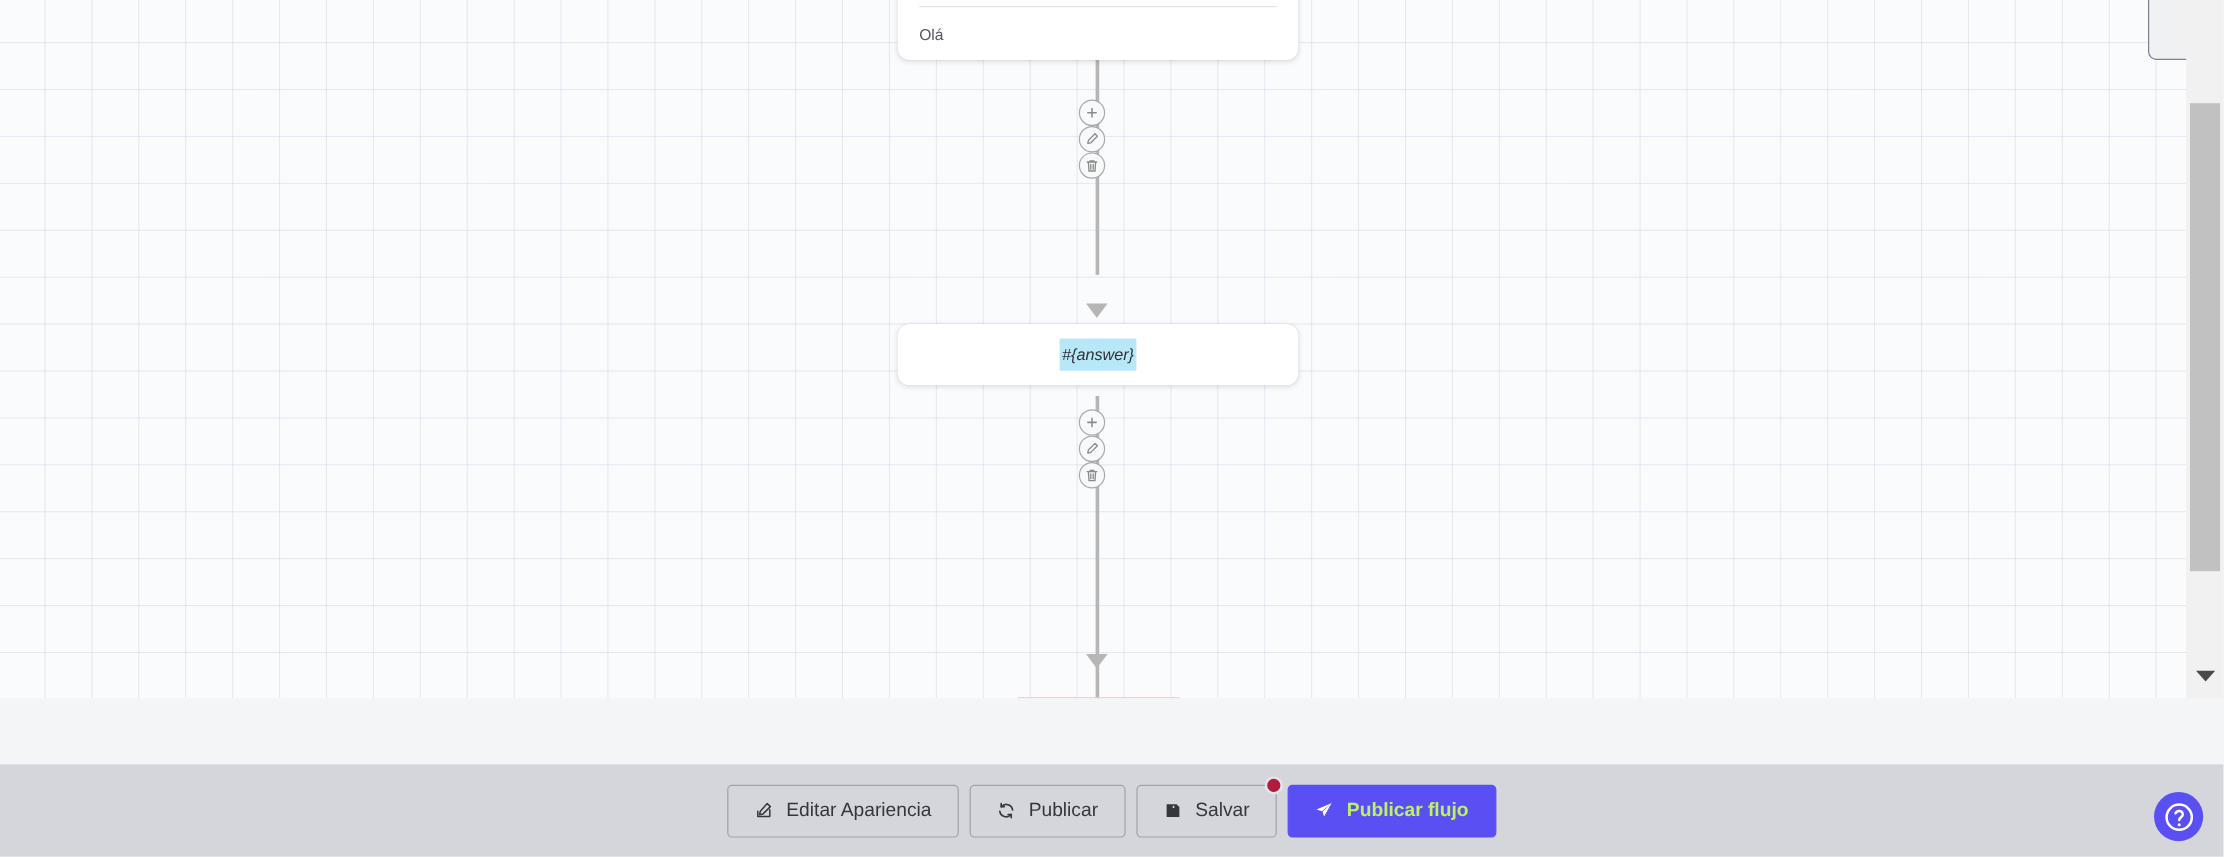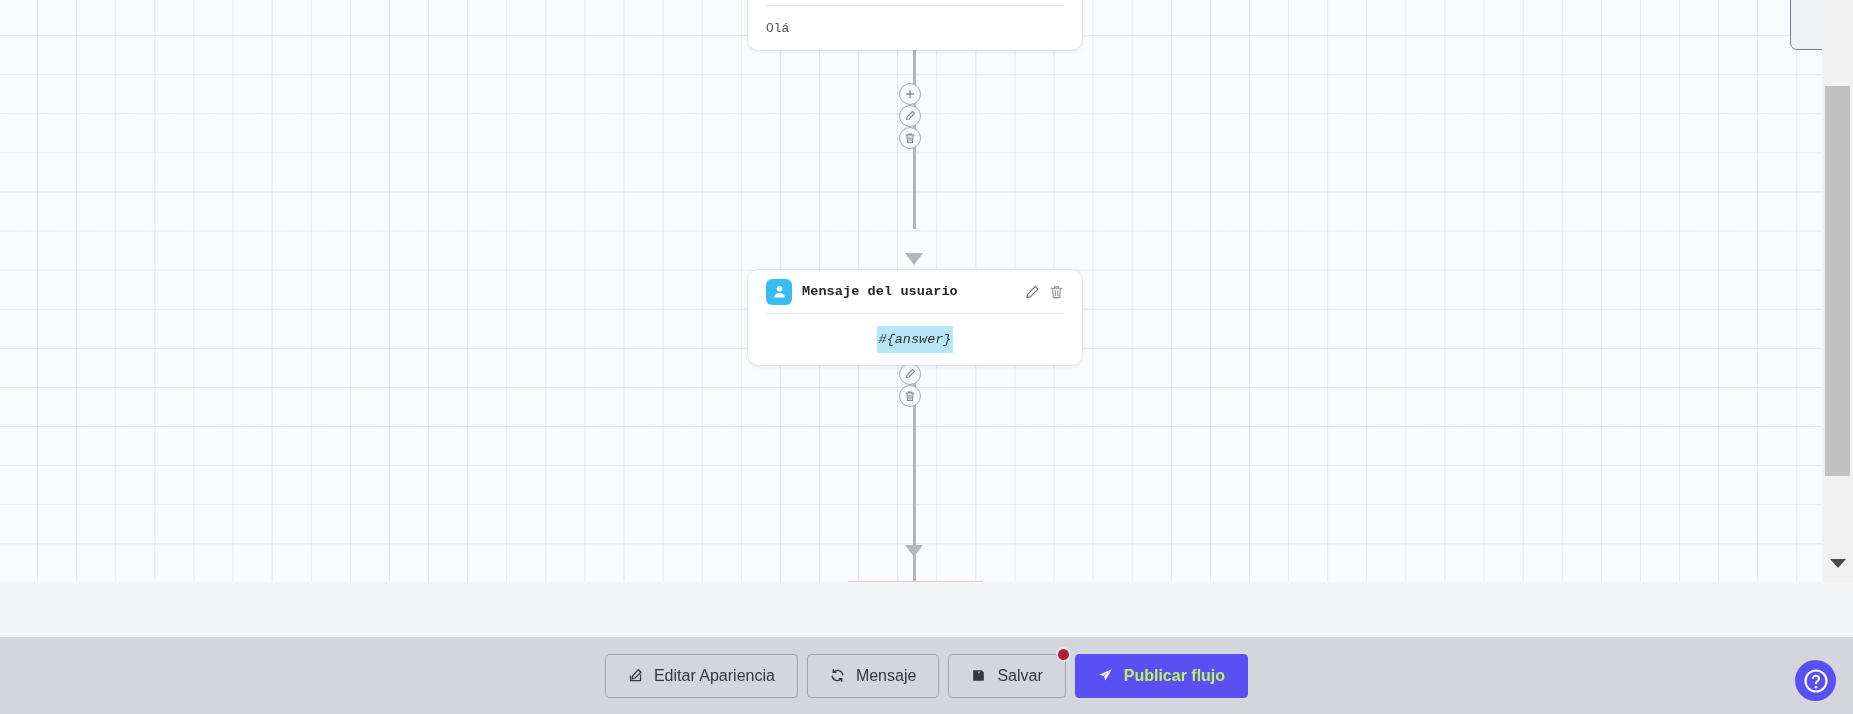--- a/index.html
+++ b/index.html
@@ -16,21 +16,20 @@
   .canvas {
     position: absolute; left: 0; top: 0;
     width: 1822px; height: 582px;
     background-color: #fafbfc;
     background-image:
       linear-gradient(to right, rgba(150,160,205,0.22) 1px, transparent 1px),
       linear-gradient(to bottom, rgba(150,160,205,0.22) 1px, transparent 1px);
     background-size: 39.1px 39.1px;
     background-position: -2px -4px;
     overflow: hidden;
-    font-family: Liberation Mono, monospace;
   }
   .canvas-strip {
     position: absolute; left: 0; top: 582px;
     width: 1822px; height: 55px;
     background: #f4f5f7;
   }
 
   
   .node {
     position: absolute;
@@ -222,41 +221,20 @@
     <div class="node" id="node-system">
       <div class="node-head">
         
         
         
       </div>
       <div class="node-body">Olá</div>
     </div>
 
     <div class="node" id="node-user">
-      <div class="node-head">
-        <span class="node-badge" style="background:#38bdf0">
-          <svg viewBox="0 0 24 24">
-            <circle cx="12" cy="8" r="3.9"></circle>
-            <path d="M4.6 20.5c0-4.1 3.3-6.3 7.4-6.3s7.4 2.2 7.4 6.3z"></path>
-          </svg>
-        </span>
-        <span class="node-title">Mensaje del usuario</span>
-        <span class="node-acts">
-          <span class="ico-btn">
-            <svg viewBox="0 0 24 24" fill="none" stroke="#6f7277" stroke-width="1.9" stroke-linejoin="round">
-              <path d="M16.5 3.2l4.3 4.3L8.4 19.9l-5.2 1 1-5.2z"></path>
-              </svg>
-          </span>
-          <span class="ico-btn">
-            <svg viewBox="0 0 24 24" fill="none" stroke="#8b8e93" stroke-width="1.8" stroke-linecap="round">
-              <path d="M3.5 6h17M9 6V3.5h6V6M5.8 6l1 15h10.4l1-15M10 10v7.5M14 10v7.5"></path>
-              </svg>
-          </span>
-        </span>
-      </div>
       <div class="node-body center">
         <span class="var-chip">#{answer}</span>
       </div>
     </div>
 
   </div>
 
   <div class="canvas-strip"></div>
 
   <div class="vscroll">
@@ -279,21 +257,21 @@
     </div>
 
     <div class="tb-btn">
       <span>
         <svg viewBox="0 0 24 24" fill="none" stroke="#35373d" stroke-width="2.2" stroke-linecap="round">
           <path d="M20.5 11a8.5 8.5 0 0 0-14.8-4.3"></path>
             <path d="M3.5 13a8.5 8.5 0 0 0 14.8 4.3"></path>
           <path d="M5.3 2.6v4.2h4.2M18.7 21.4v-4.2h-4.2"></path>
           </svg>
       </span>
-      <span>Mensaje</span>
+      <span>Publicar</span>
     </div>
 
     <div class="tb-btn">
       <span class="tb-badge"></span>
       <span>
         <svg viewBox="0 0 24 24" fill="#35373d">
           <path d="M3.5 3.5h13.2L20.5 7.3V20.5H3.5zM7.5 4.8h7.2v4.6H7.5zM6.5 13.2h11v6.1h-11z"></path>
           <rect x="11.6" y="5.6" width="2.1" height="3" fill="#d4d6dc"></rect>
           </svg>
       </span>

